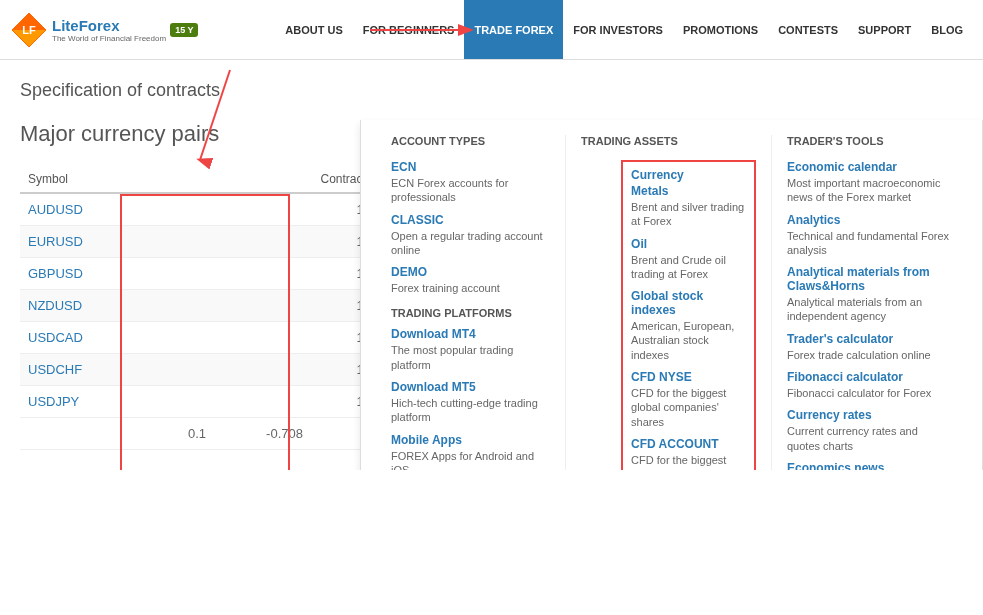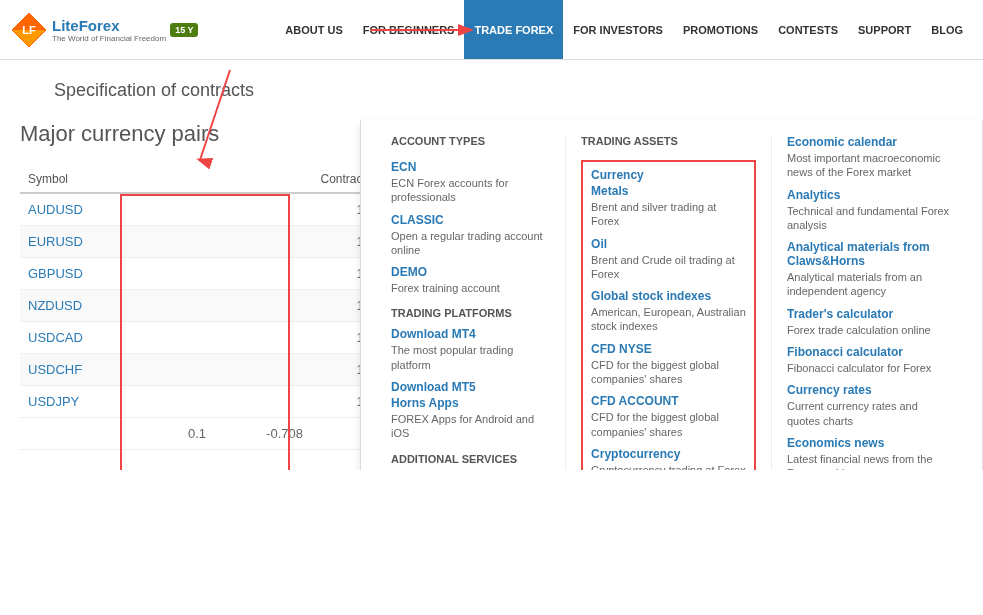--- a/index.html
+++ b/index.html
@@ -15,21 +15,21 @@
     
     .mega-menu { position: absolute; top: 60px; left: 360px; right: 0; background: #fff; border: 1px solid #ddd; border-top: none; z-index: 100; display: flex; padding: 15px; gap: 0; box-shadow: 0 4px 8px rgba(0,0,0,0.1); }
     .mega-col { flex: 1; padding: 0 15px; border-right: 1px solid #eee; }
     .mega-col:last-child { border-right: none; }
     .mega-col-title { font-size: 11px; font-weight: bold; color: #555; text-transform: uppercase; margin-bottom: 10px; padding-bottom: 3px; }
     .mega-link { color: #2a7ab5; font-size: 12px; font-weight: bold; cursor: pointer; display: block; margin-bottom: 2px; }
     .mega-desc { color: #666; font-size: 11px; margin-bottom: 8px; line-height: 1.3; }
     .mega-section-title { font-size: 11px; font-weight: bold; color: #555; text-transform: uppercase; margin: 12px 0 8px 0; }
     .trading-assets-col { flex: 1.1; }
     .left-panel { min-width: 340px; }
-    .page-title { font-size: 18px; color: #555; margin-bottom: 20px; font-weight: normal; margin-left: 34px; }
+    .page-title { font-size: 18px; color: #555; margin-bottom: 20px; font-weight: normal; }
     .section-title { font-size: 22px; color: #555; margin-bottom: 19px; font-weight: normal; }
     table { width: 100%; border-collapse: collapse; }
     thead th { font-size: 12px; color: #555; font-weight: normal; padding: 6px 8px; border-bottom: 2px solid #ccc; text-align: left; }
     thead th:last-child { text-align: right; }
     tbody tr { border-bottom: 1px solid #eee; }
     tbody tr:nth-child(even) { background: #f9f9f9; }
     tbody td { padding: 8px 8px; font-size: 13px; }
     tbody td:first-child { color: #2a7ab5; cursor: pointer; }
     tbody td:last-child { text-align: right; color: #666; }
     .contract-col { text-align: right !important; }
@@ -160,37 +160,38 @@
 
       <div class="mega-link">DEMO</div>
       <div class="mega-desc">Forex training account</div>
 
       <div class="mega-section-title">TRADING PLATFORMS</div>
 
       <div class="mega-link">Download MT4</div>
       <div class="mega-desc">The most popular trading platform</div>
 
       <div class="mega-link">Download MT5</div>
-
-      <div class="mega-link">Horns Apps</div>
+      <div class="mega-desc">Hich-tech cutting-edge trading platform</div>
+
+      <div class="mega-link">Mobile Apps</div>
       <div class="mega-desc">FOREX Apps for Android and iOS</div>
 
       <div class="mega-section-title">ADDITIONAL SERVICES</div>
 
       <div class="mega-link">Autowithdrawal</div>
       <div class="mega-desc">Automatic money withdrawals from Forex trading accounts</div>
 
       <div class="mega-link">VPS</div>
       <div class="mega-desc">Virtual private servers from LiteForex for stable connection</div>
     </div>
 
     <div class="mega-col trading-assets-col" style="min-width:200px;">
       <div class="mega-col-title">TRADING ASSETS</div>
 
-      <div style="border:2px solid #e44;padding:6px 8px;">
+      <div style="border:2px solid #e44;padding:6px 8px;margin-left:40px;">
         <div class="mega-link">Currency</div>
 
         <div class="mega-link">Metals</div>
         <div class="mega-desc">Brent and silver trading at Forex</div>
 
         <div class="mega-link">Oil</div>
         <div class="mega-desc">Brent and Crude oil trading at Forex</div>
 
         <div class="mega-link">Global stock indexes</div>
         <div class="mega-desc">American, European, Australian stock indexes</div>
@@ -200,20 +201,21 @@
 
         <div class="mega-link">CFD ACCOUNT</div>
         <div class="mega-desc">CFD for the biggest global companies' shares</div>
 
         <div class="mega-link">Cryptocurrency</div>
         <div class="mega-desc">Cryptocurrency trading at Forex</div>
       </div>
     </div>
 
     <div class="mega-col" style="min-width:195px;">
+      <div class="mega-col-title">TRADER'S TOOLS</div>
 
       <div class="mega-link">Economic calendar</div>
       <div class="mega-desc">Most important macroeconomic news of the Forex market</div>
 
       <div class="mega-link">Analytics</div>
       <div class="mega-desc">Technical and fundamental Forex analysis</div>
 
       <div class="mega-link">Analytical materials from Claws&amp;Horns</div>
       <div class="mega-desc">Analytical materials from an independent agency</div>
 

